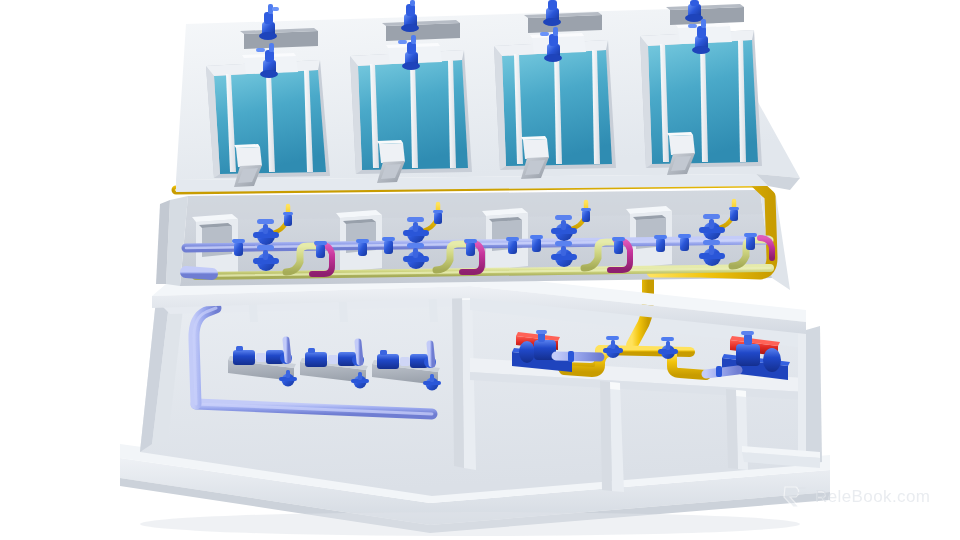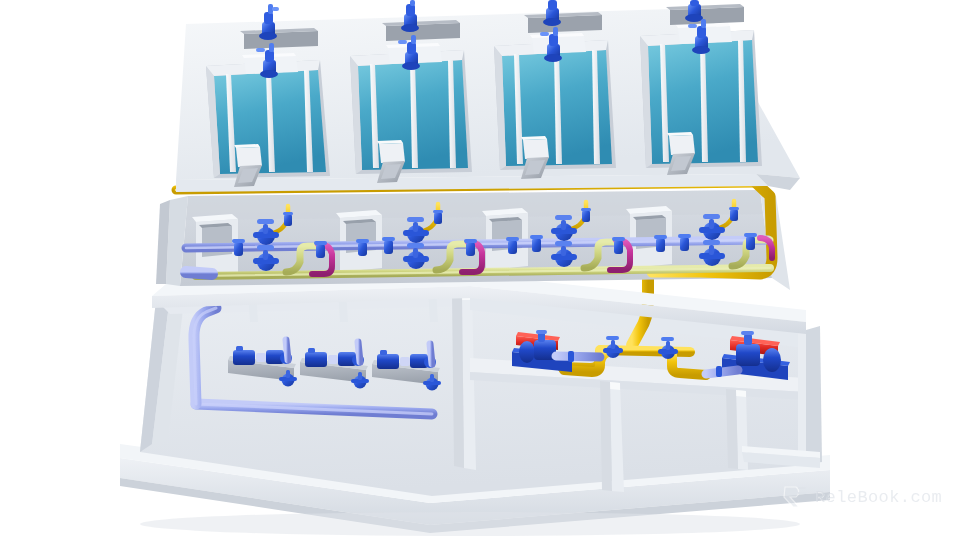--- a/index.html
+++ b/index.html
@@ -7,21 +7,21 @@
   body{width:960px;height:540px;overflow:hidden;
        font-family:"Liberation Sans", sans-serif;}
   #stage{position:relative;width:960px;height:540px;background:#ffffff;}
   svg#scene{position:absolute;left:0;top:0;width:960px;height:540px;display:block;}
 
   
   #watermark{position:absolute;left:782px;top:484px;display:flex;align-items:center;
              gap:7px;opacity:.55;pointer-events:none;}
   #watermark .wm-logo{width:26px;height:26px;position:relative;}
   #watermark .wm-text{font-size:17px;letter-spacing:.4px;color:#d8dde4;
-                      font-family:Liberation Mono, monospace;
+                      font-family:Liberation Sans, sans-serif;
                       text-shadow:0 1px 0 #ffffff;}
 </style>
 </head>
 <body>
 
 <div id="stage">
 
 <svg id="scene" viewBox="0 0 960 540">
   <defs>
 

